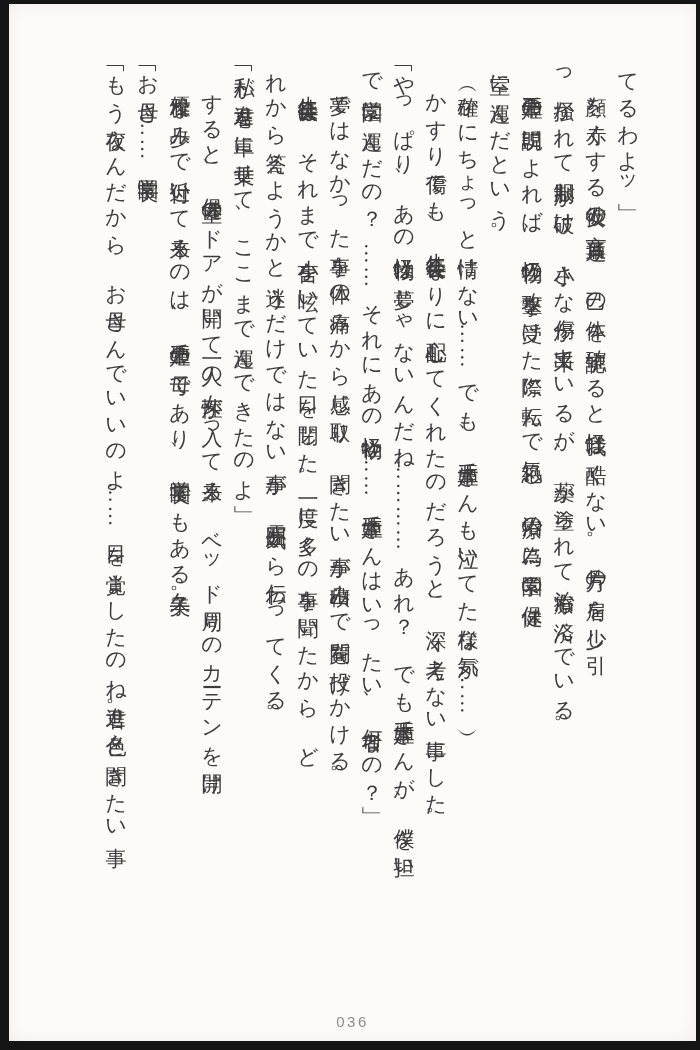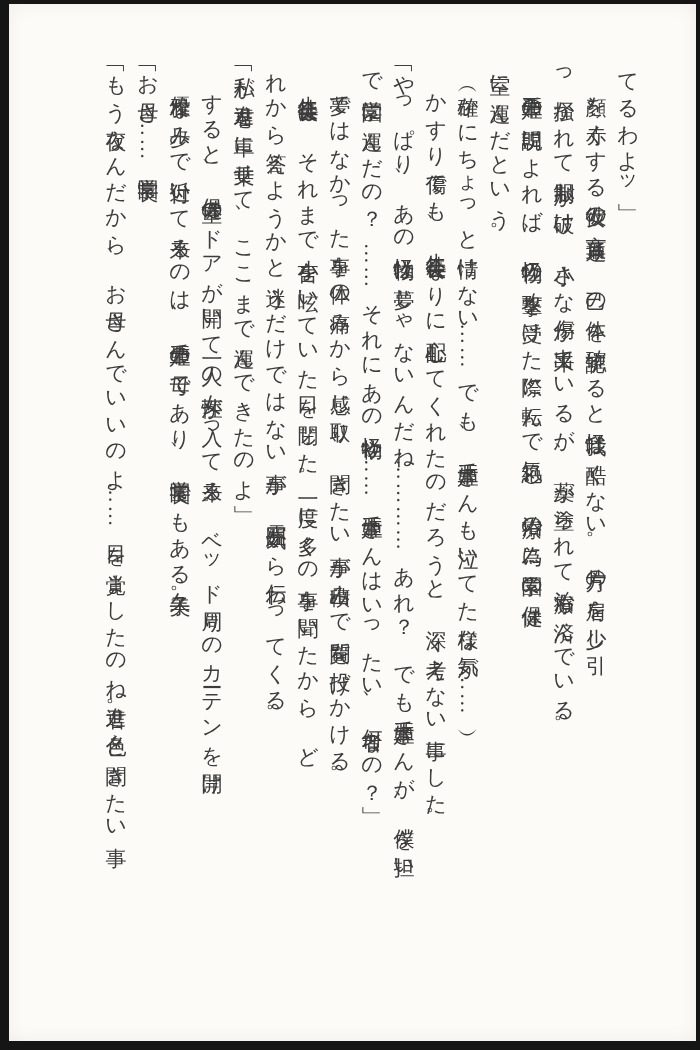--- a/index.html
+++ b/index.html
@@ -68,14 +68,15 @@
       <div class="line indent">夢ではなかった事を体の痛みから感じ取り、聞きたい事が山積みで質問を投げかける。</div>
       <div class="line indent">生徒会長は、それまで小言を呟いていた口を閉じた。一度に多くの事を聞いたから、ど</div>
       <div class="line">れから答えようかと迷うだけではない事が、雰囲気から伝わってくる。</div>
       <div class="line">「私が進君を車に乗せて、ここまで運んできたのよ」</div>
       <div class="line indent">すると、保健室のドアが開いて一人の女性が入って来る。ベッド周りのカーテンを開け</div>
       <div class="line indent">優雅な歩みで近付いて来るのは、千亜姫の母であり、学園長でもある久美子。</div>
       <div class="line">「お母さ……学園長」</div>
       <div class="line">「もう夜なんだから、お母さんでいいのよ……目を覚ましたのね進君。色々と聞きたい事</div>
     </div>
 
+  <div class="page-number" style="color: rgb(139, 139, 139);">036</div>
 
 </div>
 
 </body></html>

